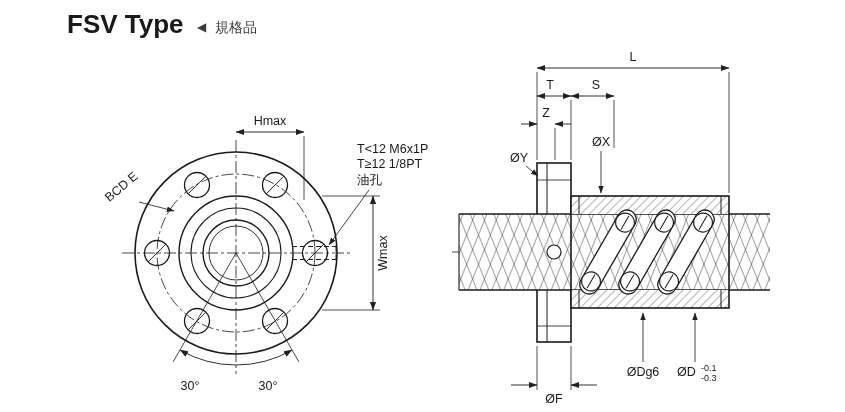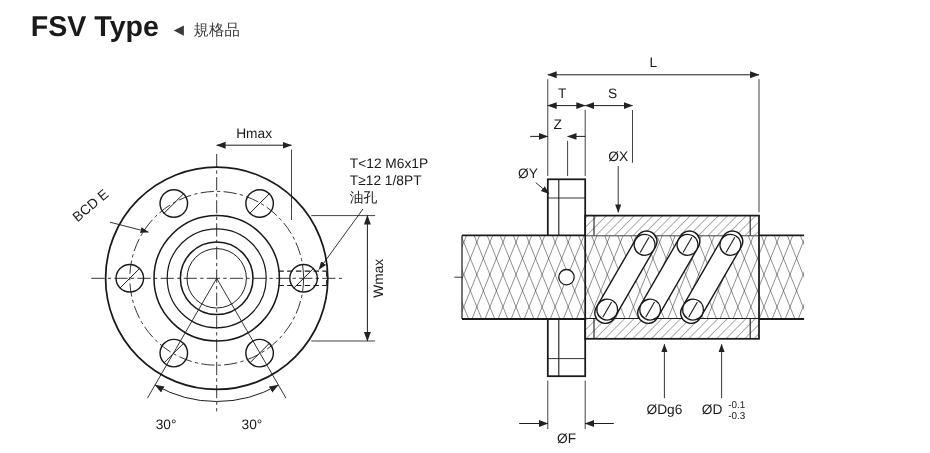--- a/index.html
+++ b/index.html
@@ -1,17 +1,17 @@
 <!DOCTYPE html>
 <html><head>
 <meta charset="utf-8">
 <style>
   html,body{margin:0;padding:0;background:#fff;}
   .page{position:relative;width:731px;height:412px;background:#ffffff;overflow:hidden;
-        font-family:"Liberation Sans", sans-serif;}
+        font-family:"Liberation Sans", sans-serif;margin-left:39px;}
   svg text{font-family:"Liberation Sans", sans-serif; fill:#1a1a1a;}
   .title{font-weight:bold;font-size:26px;}
   .subtitle{font-size:14px;fill:#3a3a3a;}
   .marker{font-size:12px;fill:#3a3a3a;}
   .dim{font-size:12.5px;}
   .dimsm{font-size:9px;}
   .note{font-size:12.5px;}
 </style>
 </head>
 <body>

